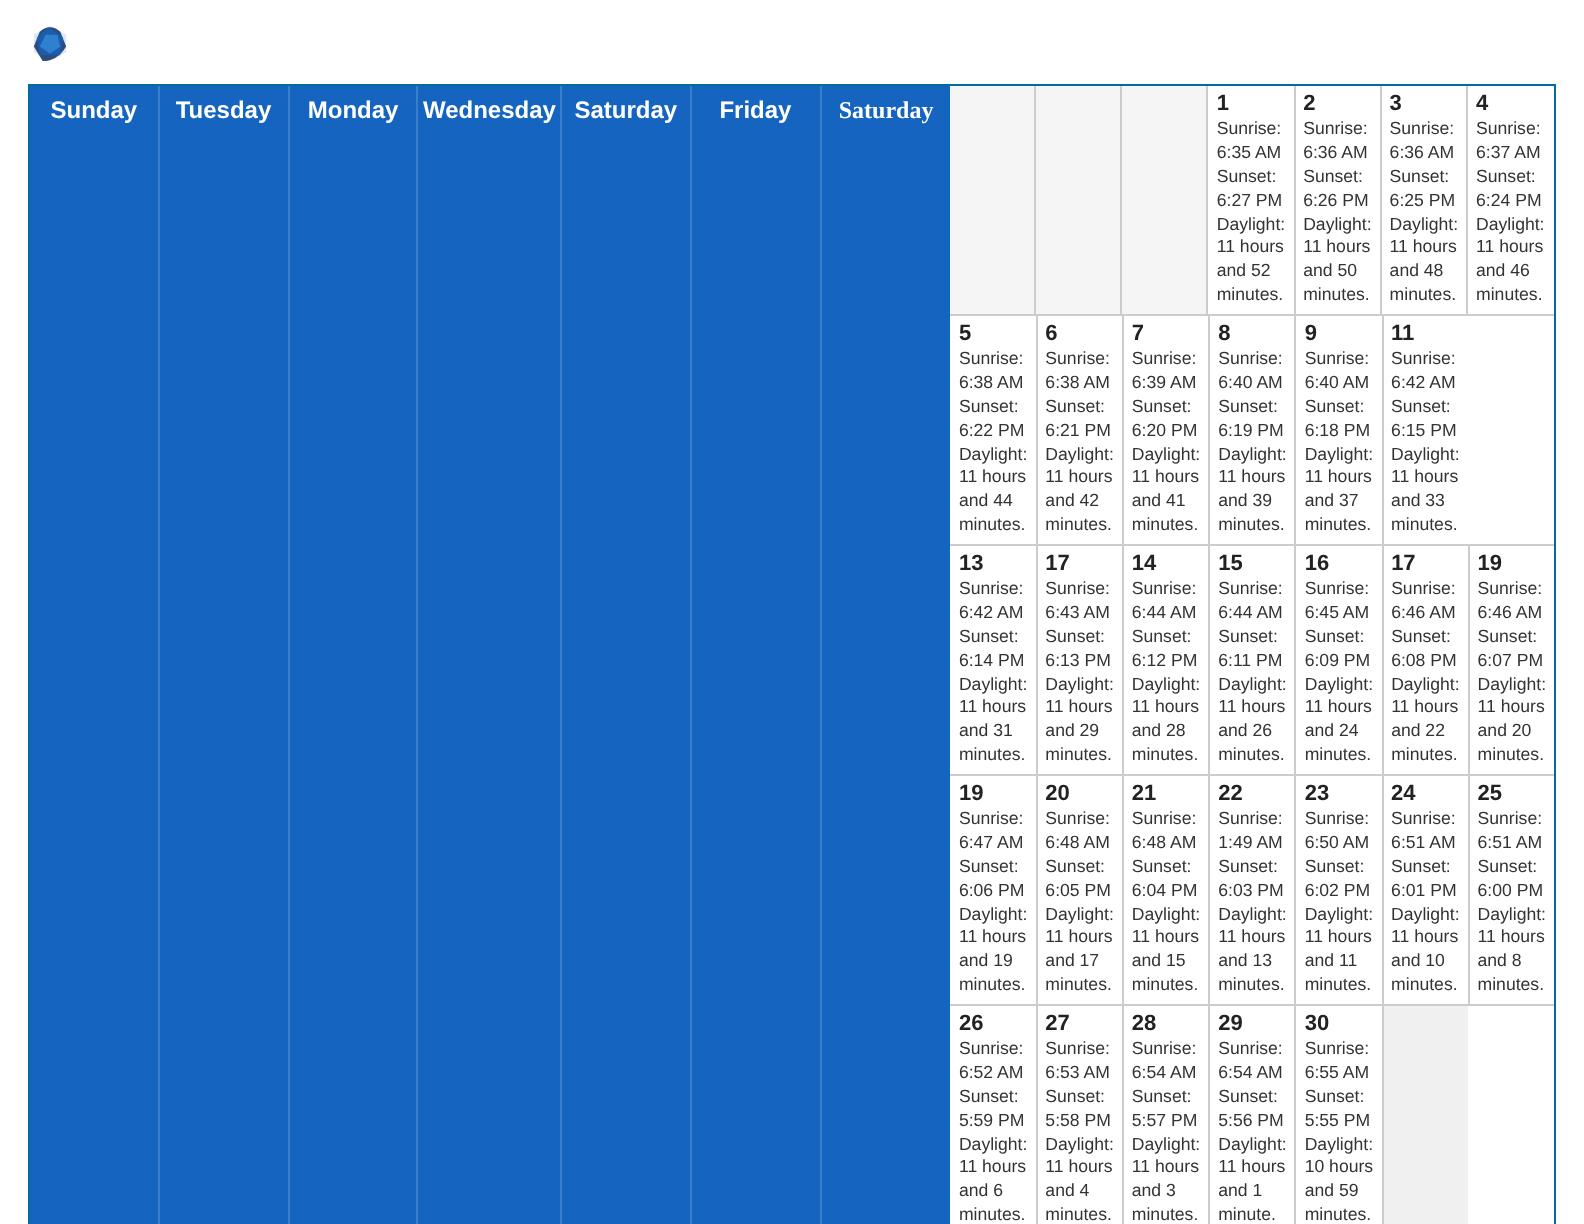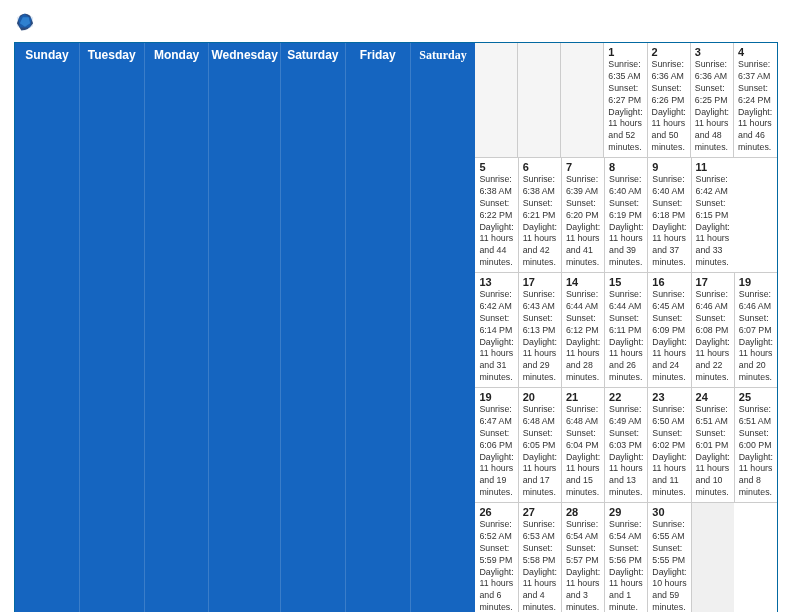--- a/index.html
+++ b/index.html
@@ -300,21 +300,21 @@
           </div>
           <div class="cal-cell">
             <div class="day-num">21</div>
             <div class="cell-info">Sunrise: 6:48 AM
 Sunset: 6:04 PM
 Daylight: 11 hours
 and 15 minutes.</div>
           </div>
           <div class="cal-cell">
             <div class="day-num">22</div>
-            <div class="cell-info">Sunrise: 6:49 AM
+            <div class="cell-info">Sunrise: 1:49 AM
 Sunset: 6:03 PM
 Daylight: 11 hours
 and 13 minutes.</div>
           </div>
           <div class="cal-cell">
             <div class="day-num">23</div>
             <div class="cell-info">Sunrise: 6:50 AM
 Sunset: 6:02 PM
 Daylight: 11 hours
 and 11 minutes.</div>

